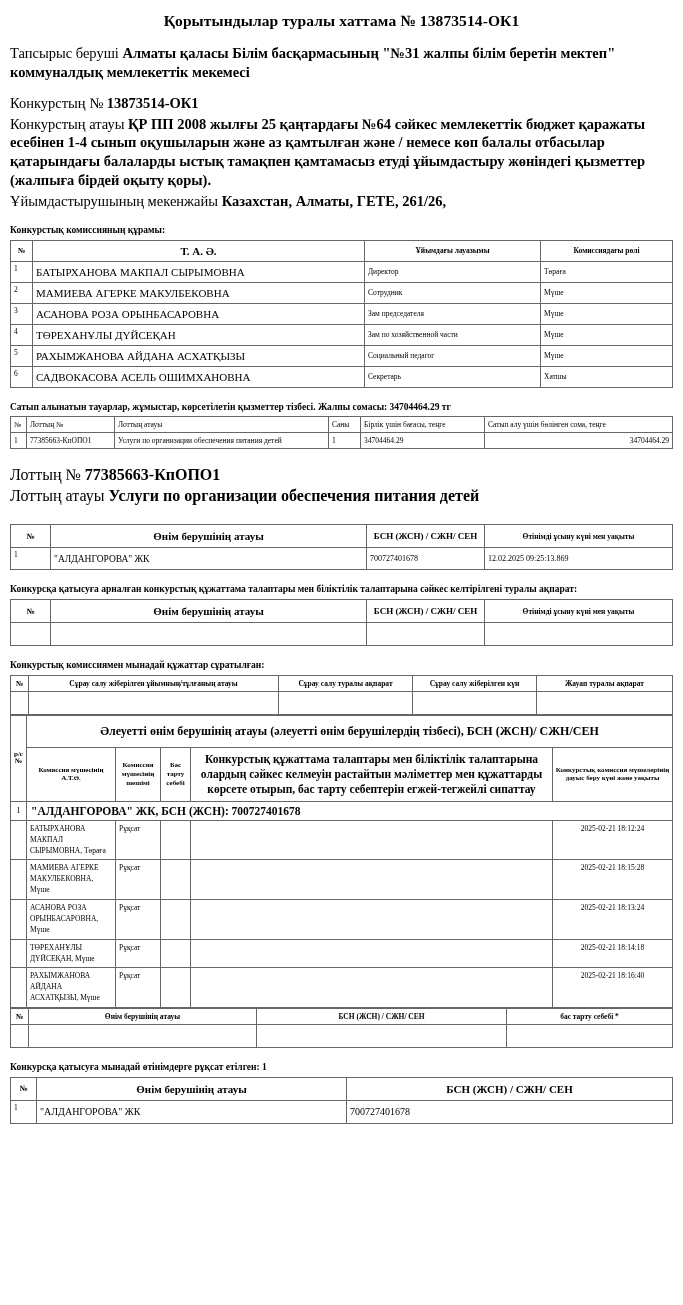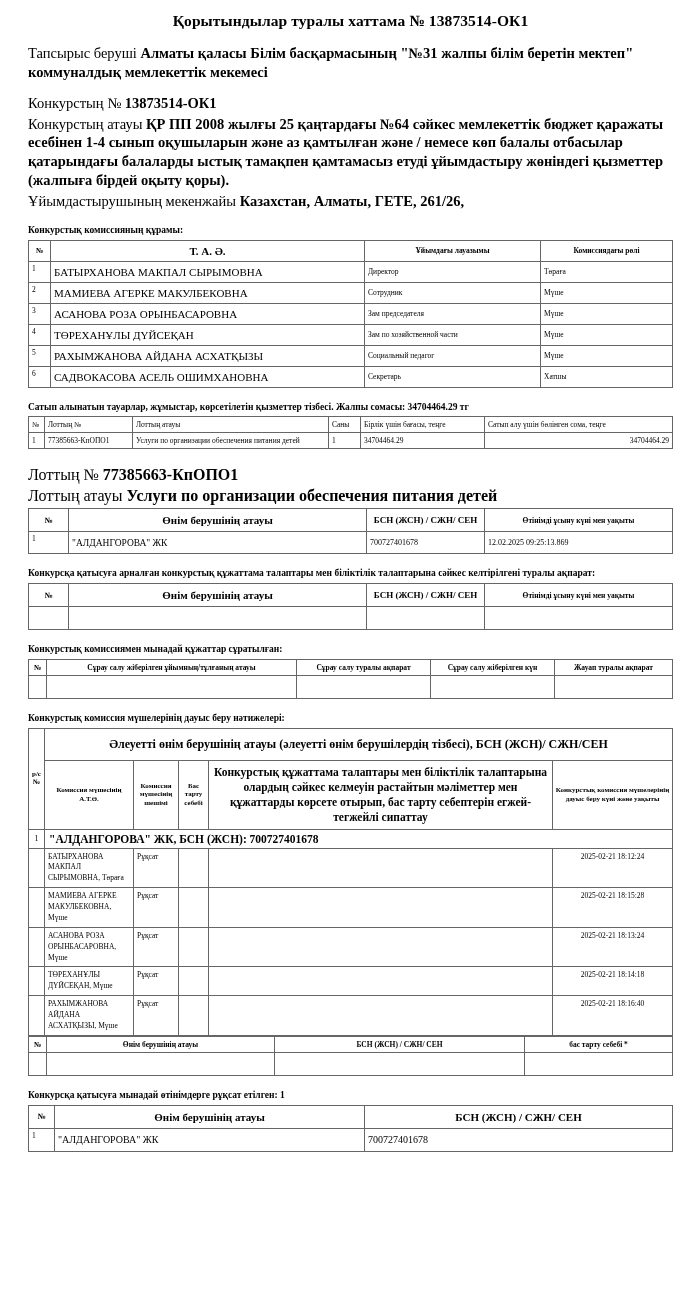--- a/index.html
+++ b/index.html
@@ -9,21 +9,21 @@
   }
   body {
     width: 683px;
     font-family: "Liberation Serif", "DejaVu Serif", serif;
     color: #000000;
     -webkit-font-smoothing: none;
   }
   .page {
     width: 683px;
     box-sizing: border-box;
-    padding: 6px 10px 10px 28px;
+    padding: 6px 10px 10px 10px;
   }
   .doc-title {
     text-align: center;
     font-size: 15.5px;
     font-weight: bold;
     margin: 6px 0 14px 0;
     letter-spacing: 0.1px;
   }
   .para {
     font-size: 14.5px;
@@ -38,21 +38,21 @@
     font-size: 9.5px;
     font-weight: bold;
     margin: 13px 0 3px 0;
     line-height: 1.35;
   }
   .lot-head {
     font-size: 16px;
     margin: 16px 0 1px 0;
     line-height: 1.25;
   }
-  .lot-head.second { margin-top: 1px; margin-bottom: 2px; }
+  .lot-head.second { margin-top: 1px; margin-bottom: 18px; }
   .lot-head b { font-weight: bold; }
 
   table {
     width: 100%;
     border-collapse: collapse;
     table-layout: fixed;
   }
   table td, table th {
     border: 1px solid #666666;
     vertical-align: top;
@@ -411,21 +411,20 @@
       <tr>
         <td></td>
         <td></td>
         <td></td>
         <td></td>
         <td></td>
       </tr>
     </tbody>
   </table>
 
-  <div class="sec-label">Конкурстық комиссия мүшелерінің дауыс беру нәтижелері:</div>
   <table class="t-vote">
     <colgroup>
       <col style="width:16px">
         <col style="width:89px">
         <col style="width:45px">
         <col style="width:30px">
         <col>
         <col style="width:120px">
     </colgroup>
     <thead>

